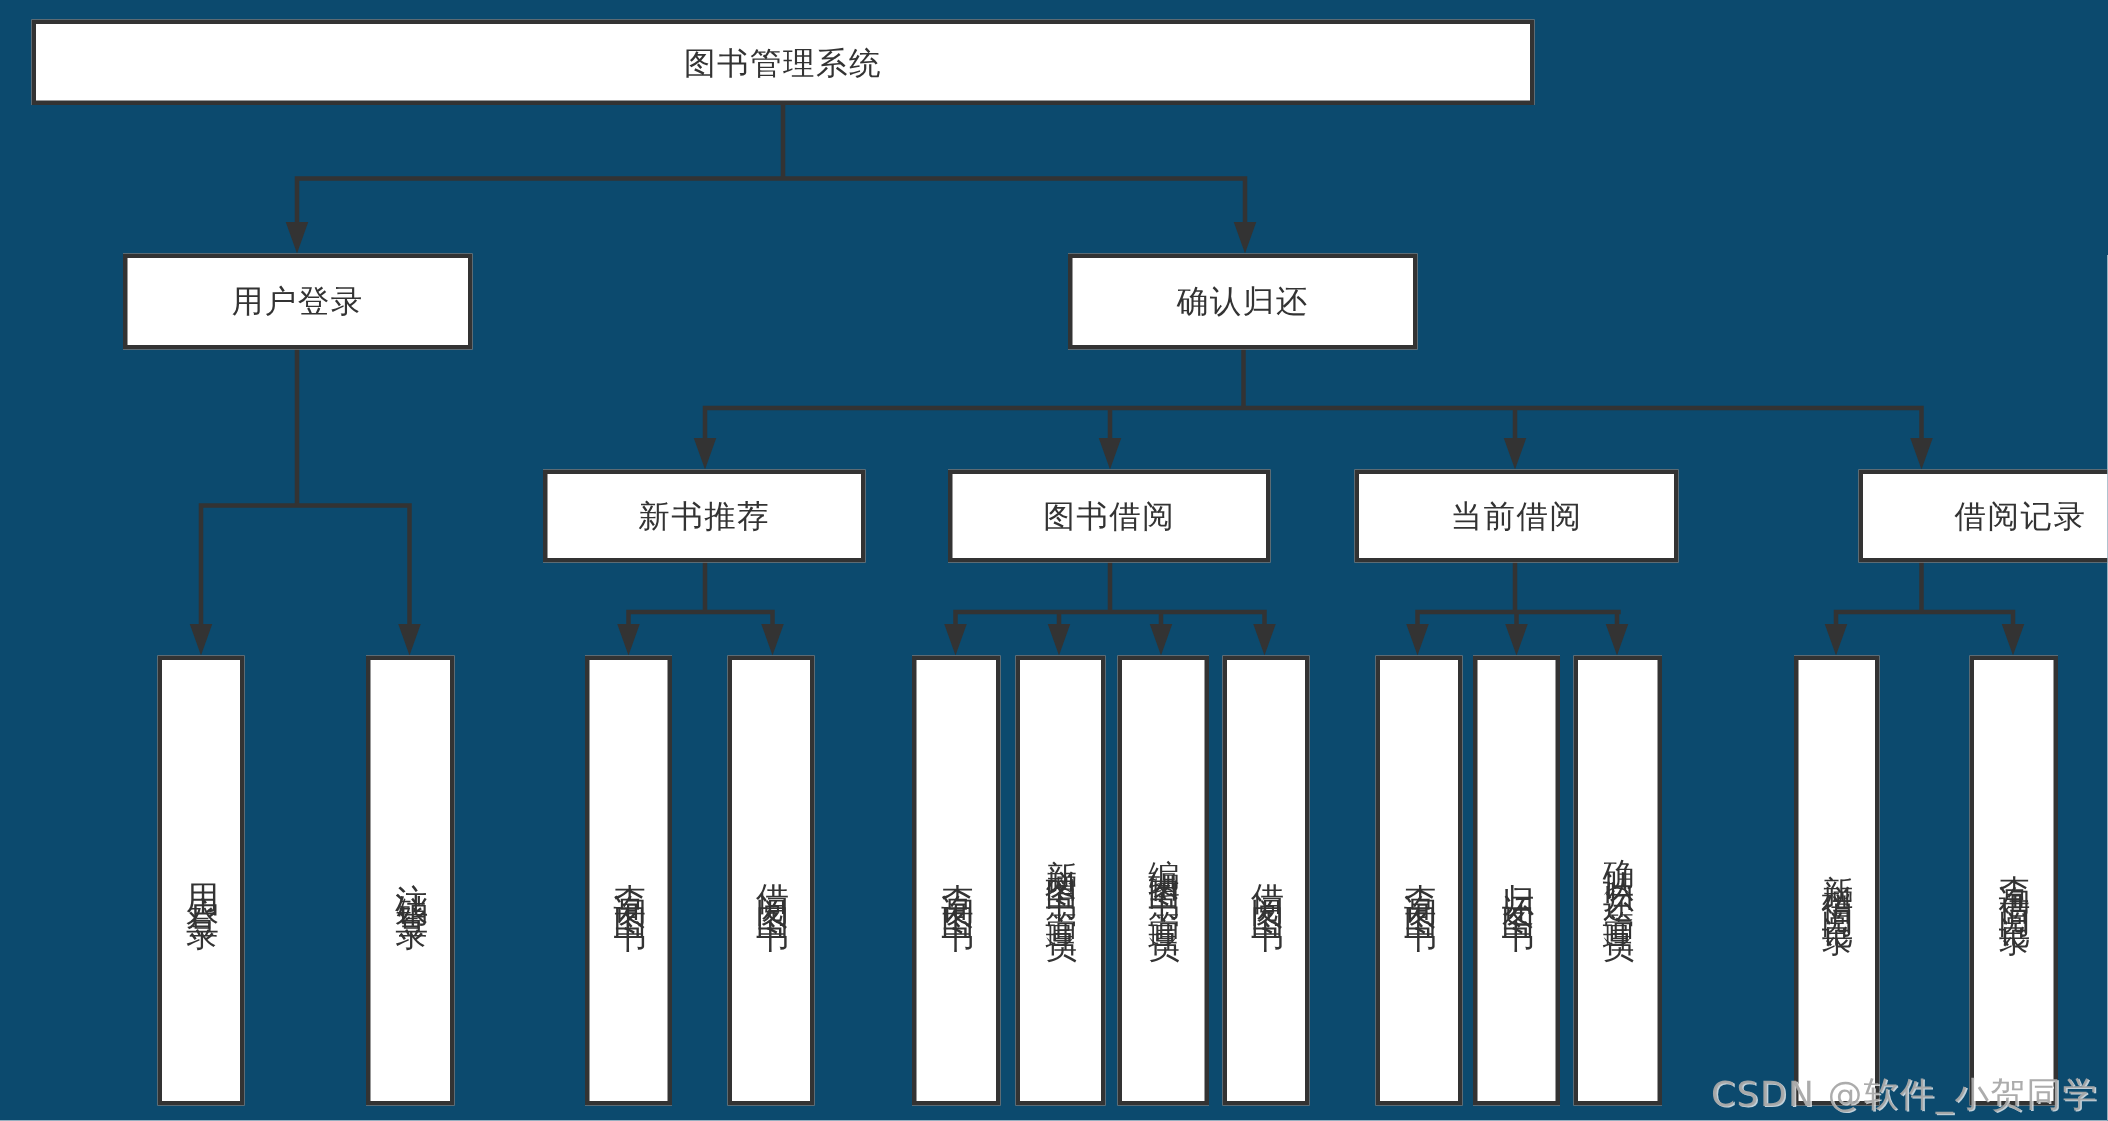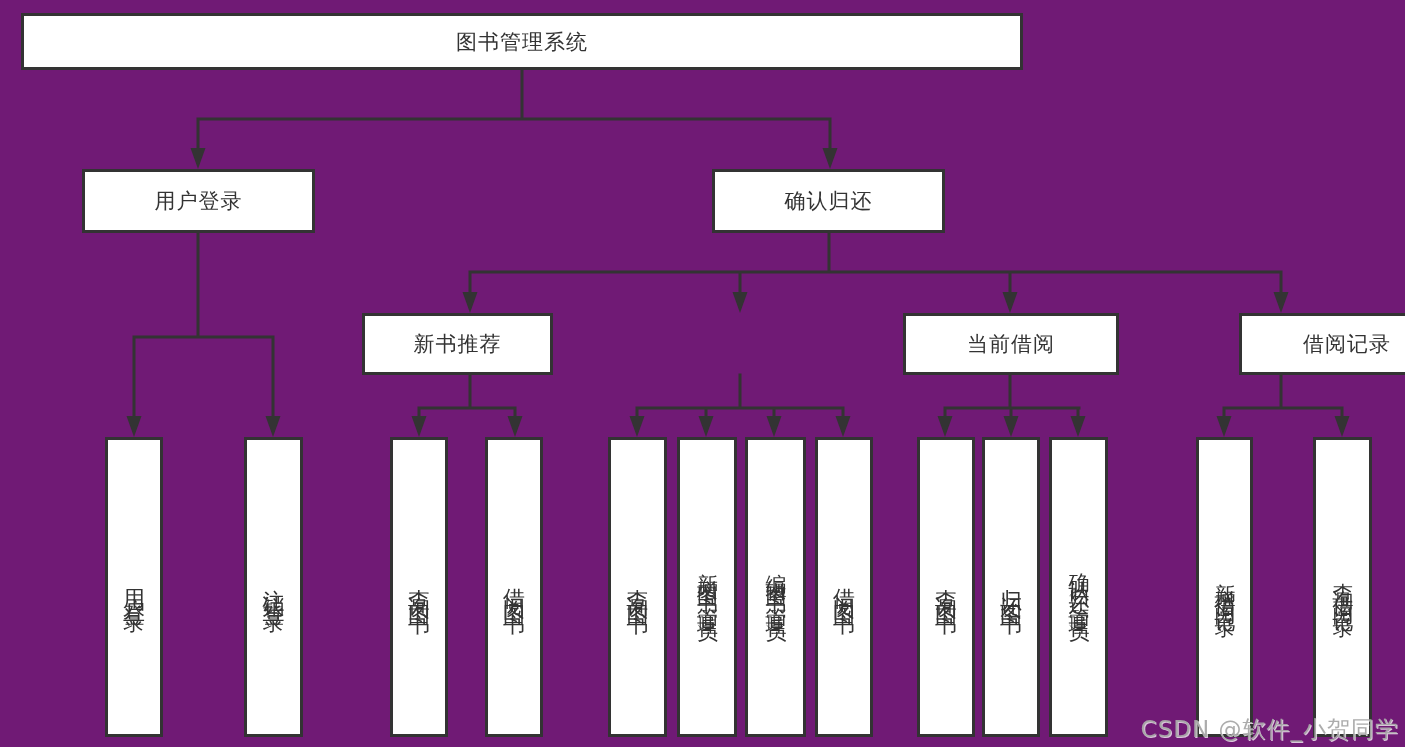--- a/index.html
+++ b/index.html
@@ -1,20 +1,20 @@
 <!DOCTYPE html>
 <html><head>
 <meta charset="utf-8">
 <style>
   html, body { margin: 0; padding: 0; background: #ffffff; }
   .canvas {
     position: relative;
     width: 1405px;
     height: 747px;
-    background: #701a75;
+    background: #0c4a6e;
     overflow: hidden;
     font-family: "DejaVu Sans", "Liberation Sans", sans-serif;
   }
   .connector-svg {
     position: absolute;
     left: 0; top: 0;
     width: 1405px; height: 747px;
     z-index: 1;
   }
   .node {
@@ -92,22 +92,25 @@
     <span>图书管理系统</span>
   </div>
 
   <div class="node hnode" style="left:82px;top:169px;width:233px;height:64px">
     <span>用户登录</span>
   </div>
   <div class="node hnode" style="left:712px;top:169px;width:233px;height:64px">
     <span>确认归还</span>
   </div>
 
-  <div class="node hnode" style="left:362px;top:313px;width:191px;height:62px">
+  <div class="node hnode" style="left:362px;top:313px;width:215px;height:62px">
     <span>新书推荐</span>
+  </div>
+  <div class="node hnode" style="left:632px;top:313px;width:215px;height:62px">
+    <span>图书借阅</span>
   </div>
   <div class="node hnode" style="left:903px;top:313px;width:216px;height:62px">
     <span>当前借阅</span>
   </div>
   <div class="node hnode" style="left:1239px;top:313px;width:216px;height:62px">
     <span>借阅记录</span>
   </div>
 
   <div class="node vnode" style="left:105px;top:437px;width:58px;height:300px">
     <span>用户登录</span>

